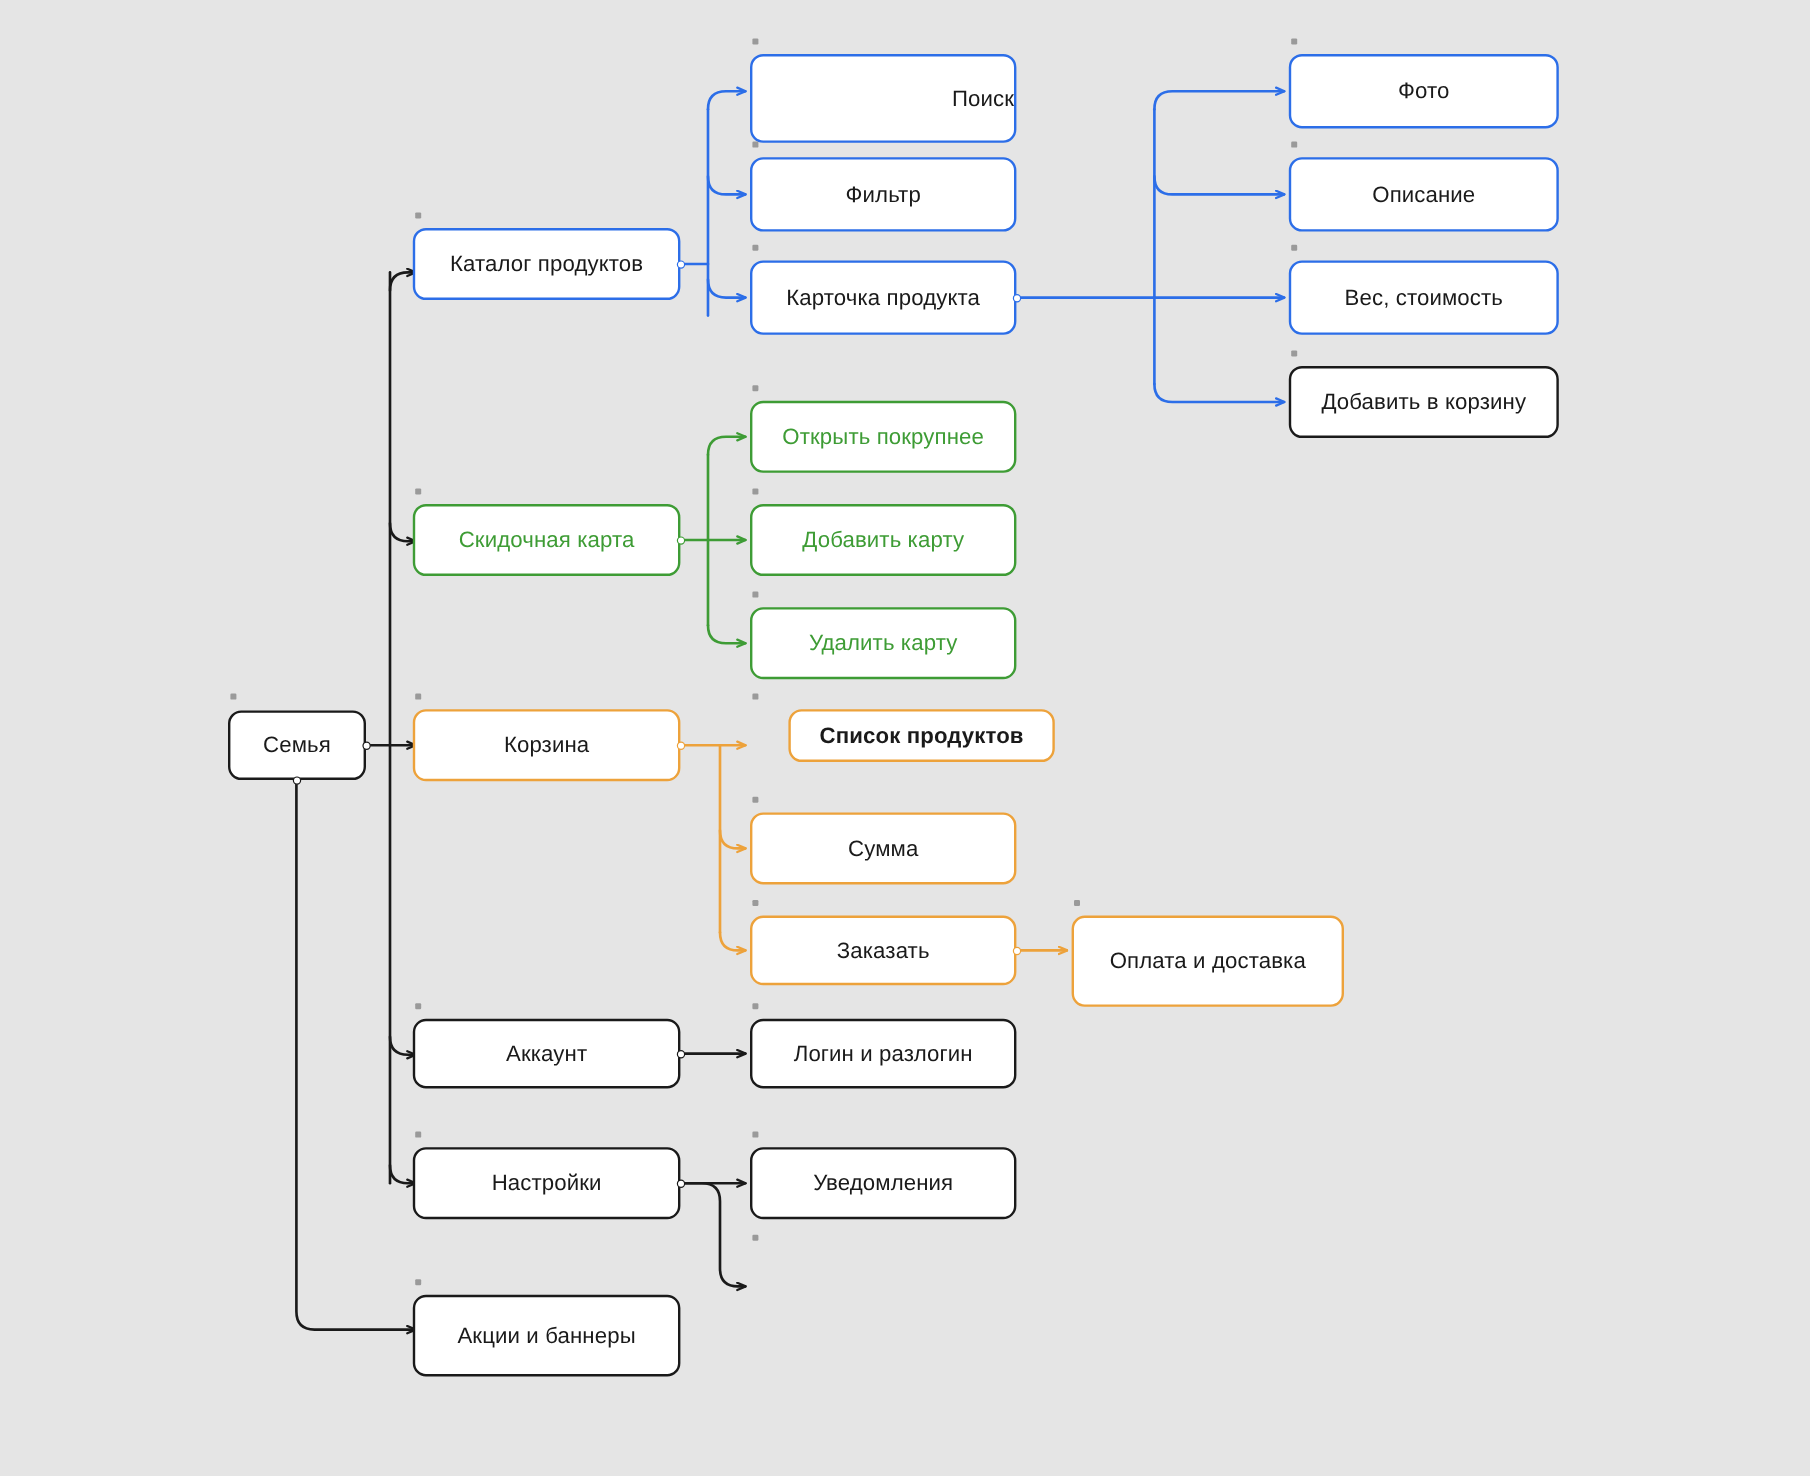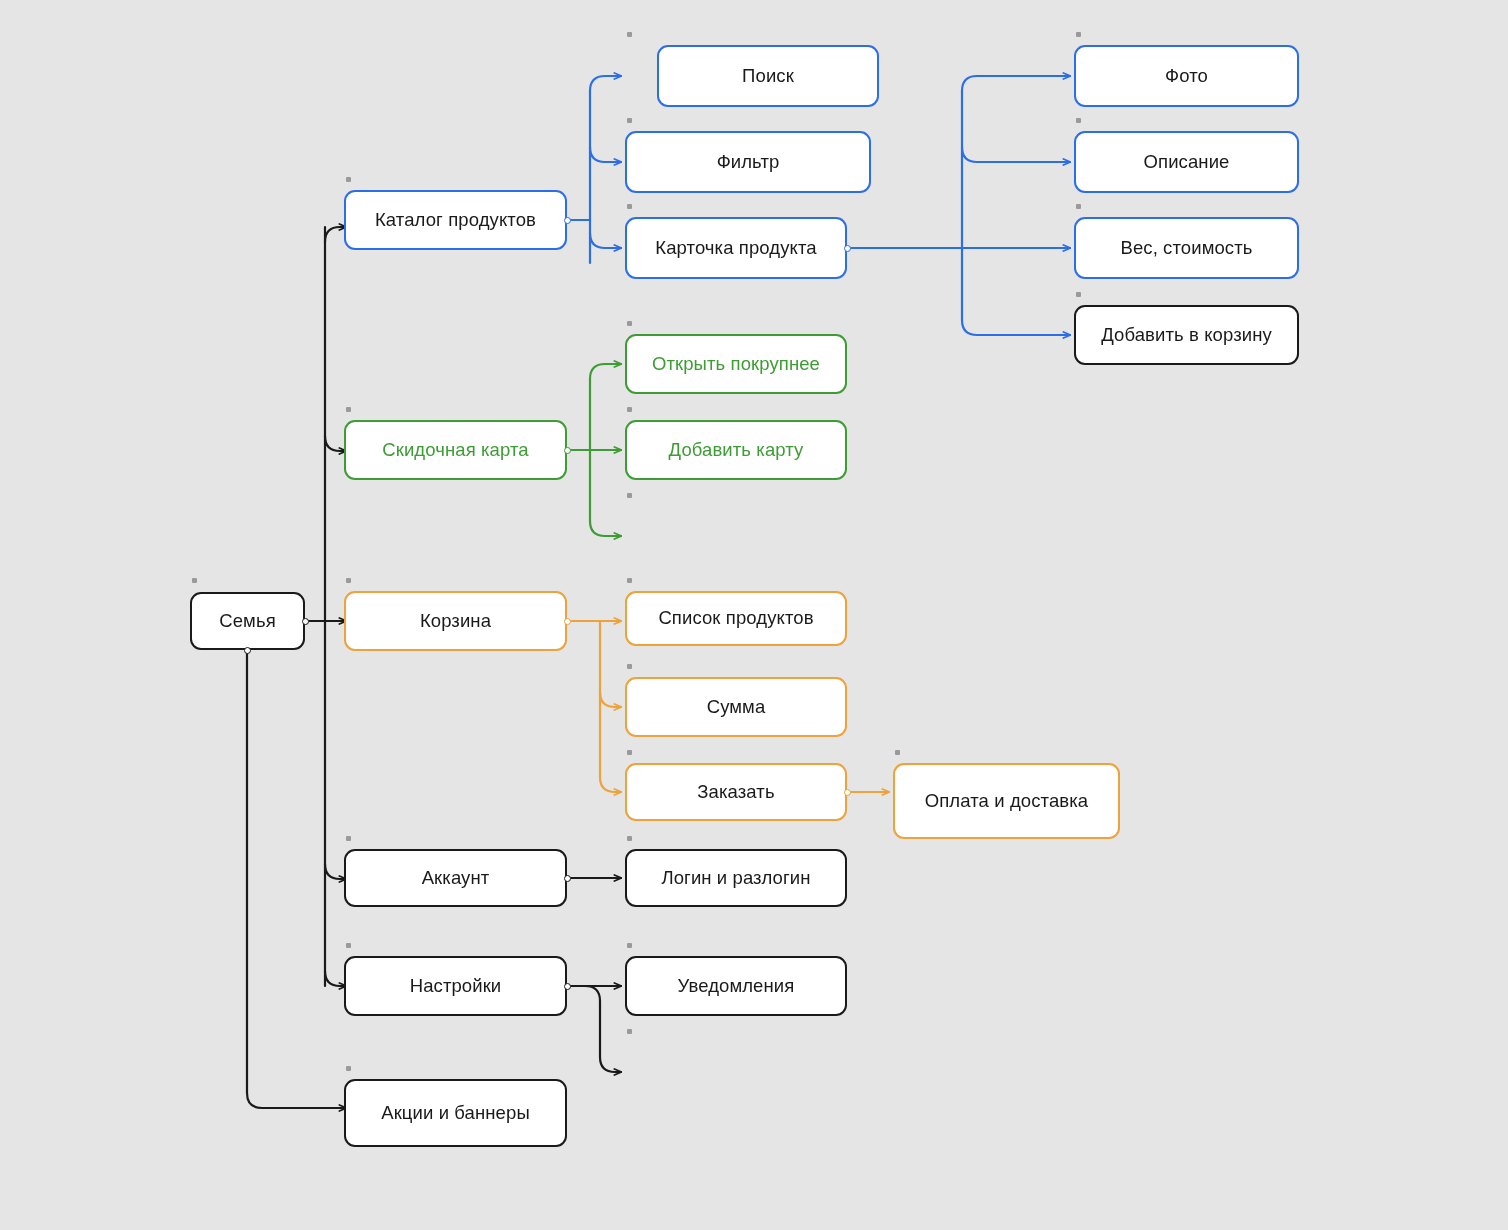--- a/index.html
+++ b/index.html
@@ -196,49 +196,52 @@
     <span>Настройки</span>
   </div>
   <div class="handle-dot" style="left:346px; top:943px;"></div>
   <div class="port black" style="left:564px; top:983px;"></div>
 
   <div class="node black" style="left:344px; top:1079px; width:223px; height:68px;">
     <span>Акции и баннеры</span>
   </div>
   <div class="handle-dot" style="left:346px; top:1066px;"></div>
 
-  <div class="node blue" style="left:657px; top:45px; width:222px; height:62px;">
+  <div class="node blue" style="left:625px; top:45px; width:222px; height:74px;justify-content:flex-end;">
     <span>Поиск</span>
   </div>
   <div class="handle-dot" style="left:627px; top:32px;"></div>
 
-  <div class="node blue" style="left:625px; top:131px; width:246px; height:62px;">
+  <div class="node blue" style="left:625px; top:131px; width:222px; height:62px;">
     <span>Фильтр</span>
   </div>
   <div class="handle-dot" style="left:627px; top:118px;"></div>
 
   <div class="node blue" style="left:625px; top:217px; width:222px; height:62px;">
     <span>Карточка продукта</span>
   </div>
   <div class="handle-dot" style="left:627px; top:204px;"></div>
   <div class="port blue" style="left:844px; top:245px;"></div>
 
   <div class="node green" style="left:625px; top:334px; width:222px; height:60px;">
     <span>Открыть покрупнее</span>
   </div>
   <div class="handle-dot" style="left:627px; top:321px;"></div>
 
   <div class="node green" style="left:625px; top:420px; width:222px; height:60px;">
     <span>Добавить карту</span>
   </div>
   <div class="handle-dot" style="left:627px; top:407px;"></div>
 
+  <div class="node green" style="left:625px; top:506px; width:222px; height:60px;">
+    <span>Удалить карту</span>
+  </div>
   <div class="handle-dot" style="left:627px; top:493px;"></div>
 
-  <div class="node orange" style="left:625px; top:591px; width:222px; height:55px;">
+  <div class="node orange" style="left:657px; top:591px; width:222px; height:44px;font-weight:bold;">
     <span>Список продуктов</span>
   </div>
   <div class="handle-dot" style="left:627px; top:578px;"></div>
 
   <div class="node orange" style="left:625px; top:677px; width:222px; height:60px;">
     <span>Сумма</span>
   </div>
   <div class="handle-dot" style="left:627px; top:664px;"></div>
 
   <div class="node orange" style="left:625px; top:763px; width:222px; height:58px;">

